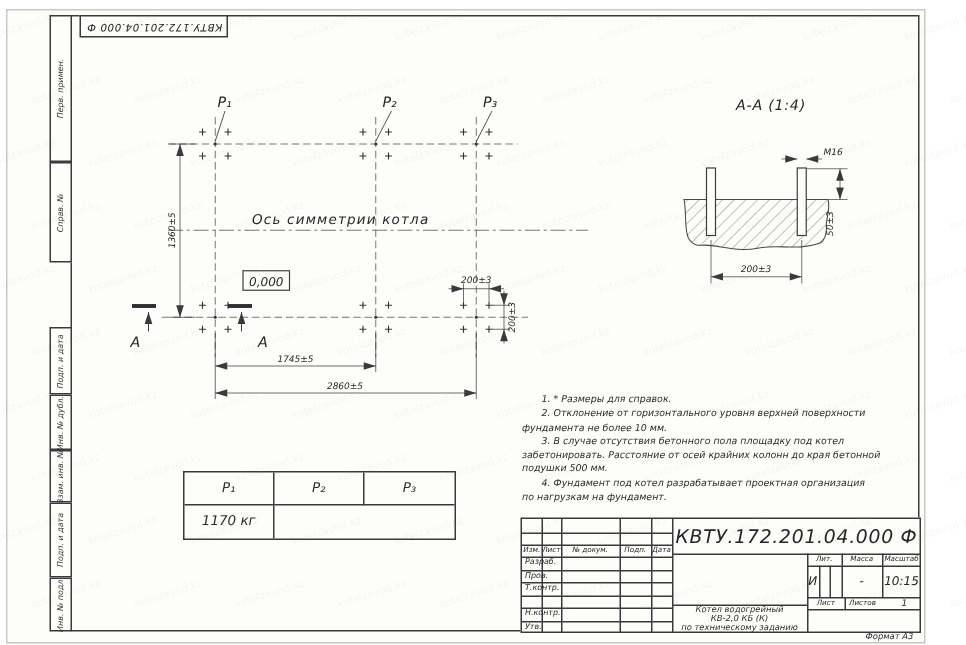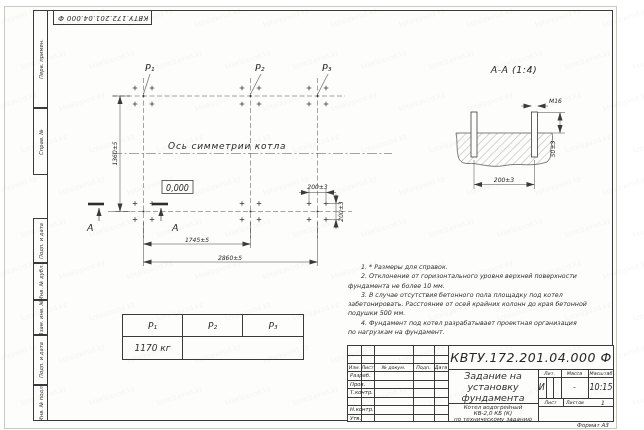--- a/index.html
+++ b/index.html
@@ -256,25 +256,20 @@
 
   <div class="lab sign" style="left:0;top:25px;width:26px;height:8.5px">Разраб.</div>
   <div class="lab sign" style="left:0;top:33.5px;width:26px;height:8.5px">Пров.</div>
   <div class="lab sign" style="left:0;top:42px;width:26px;height:8.5px">Т.контр.</div>
   <div class="lab sign" style="left:0;top:50.5px;width:26px;height:8.5px"></div>
   <div class="lab sign" style="left:0;top:59px;width:26px;height:8.5px">Н.контр.</div>
   <div class="lab sign" style="left:0;top:67.5px;width:26px;height:8.5px">Утв.</div>
 
   <div class="lab docnum" style="left:100px;top:0;width:166px;height:23px">КВТУ.172.201.04.000 Ф</div>
 
-  <div class="abs" style="left:100px;top:24px;width:90px;height:33px;text-align:center">
-    <div class="ttl" style="font-style:italic">Задание на</div>
-    <div class="ttl" style="font-style:italic">установку</div>
-    <div class="ttl" style="font-style:italic">фундамента</div>
-  </div>
 
   <div class="abs" style="left:100px;top:58px;width:90px;height:18px;text-align:center">
     <div class="prd" style="font-style:italic">Котел водогрейный</div>
     <div class="prd" style="font-style:italic">КВ-2,0 КБ (К)</div>
     <div class="prd" style="font-style:italic">по техническому заданию</div>
   </div>
 
   <div class="lab small" style="left:190px;top:23px;width:23px;height:8px">Лит.</div>
   <div class="lab small" style="left:213px;top:23px;width:27px;height:8px">Масса</div>
   <div class="lab small" style="left:240px;top:23px;width:26px;height:8px">Масштаб</div>

